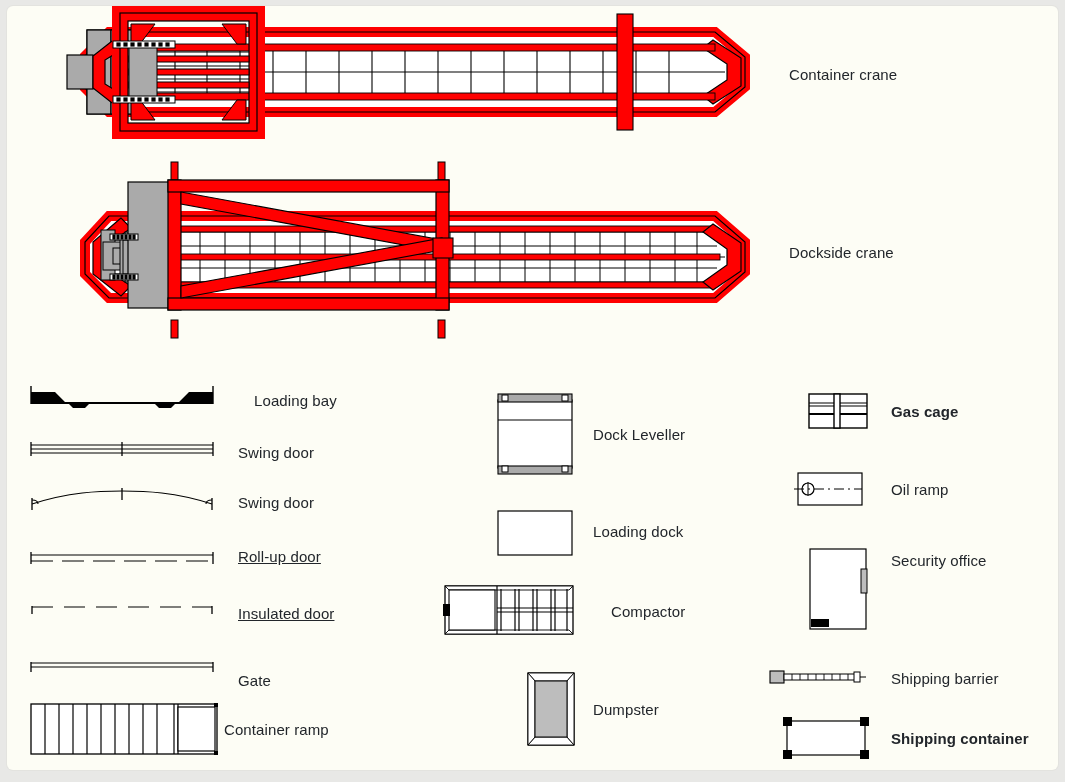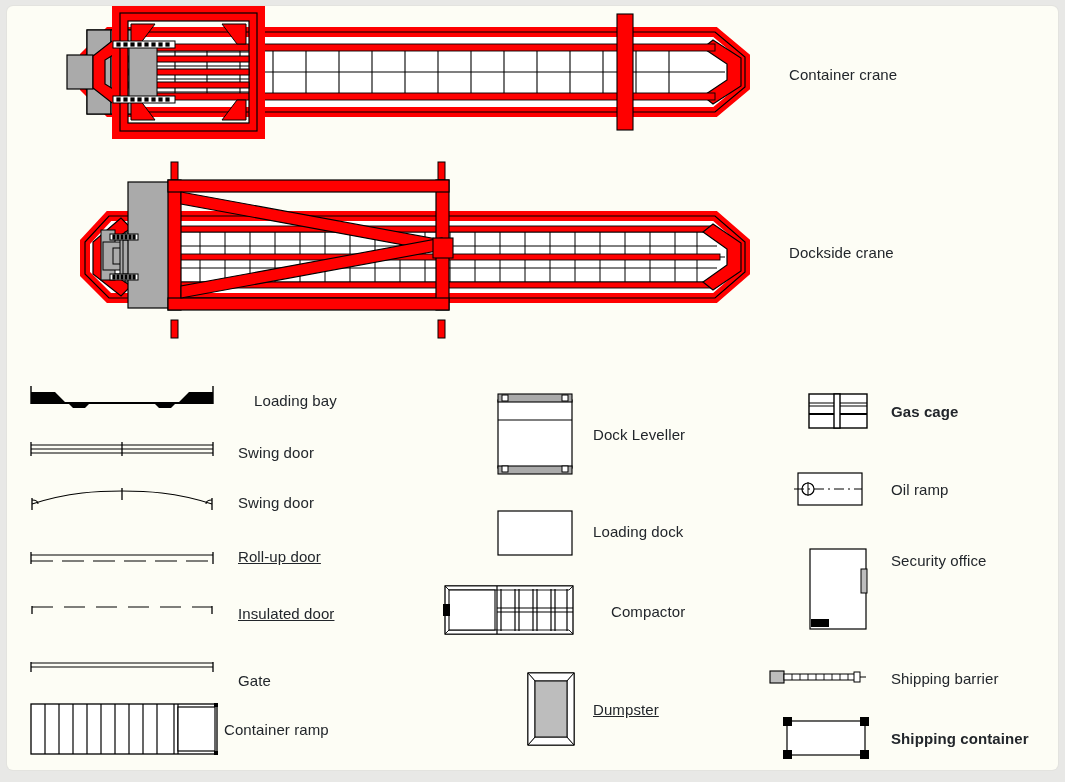--- a/index.html
+++ b/index.html
@@ -370,21 +370,21 @@
   <div class="sym" style="left:519px;top:665px;">
     <svg width="50" height="76" viewBox="0 0 50 76">
       <rect x="2" y="2" width="46" height="72" fill="#ffffff" stroke="#000" stroke-width="1.3"></rect>
       <polygon points="2,2 48,2 41,10 9,10" fill="#ffffff" stroke="#000" stroke-width=".9"></polygon>
       <polygon points="2,74 48,74 41,66 9,66" fill="#ffffff" stroke="#000" stroke-width=".9"></polygon>
       <polygon points="2,2 9,10 9,66 2,74" fill="#ffffff" stroke="#000" stroke-width=".9"></polygon>
       <polygon points="48,2 41,10 41,66 48,74" fill="#ffffff" stroke="#000" stroke-width=".9"></polygon>
       <rect x="9" y="10" width="32" height="56" fill="#bdbdbd" stroke="#000" stroke-width="1"></rect>
     </svg>
   </div>
-  <div class="lbl" style="left:586px;top:695px;text-decoration:underline;">Dumpster</div>
+  <div class="lbl" style="left:586px;top:695px;">Dumpster</div>
 
   <div class="sym" style="left:800px;top:386px;">
     <svg width="62" height="38" viewBox="0 0 62 38">
       <rect x="2" y="2" width="58" height="34" fill="#ffffff" stroke="#000" stroke-width="1.4"></rect>
       <g stroke="#000">
         <line x1="2" y1="11" x2="60" y2="11" stroke-width="1.2"></line>
         <line x1="2" y1="14" x2="60" y2="14" stroke-width="1.2"></line>
         <line x1="2" y1="22" x2="60" y2="22" stroke-width="2"></line>
       </g>
       <rect x="27" y="2" width="6" height="34" fill="#ffffff" stroke="#000" stroke-width="1.4"></rect>

